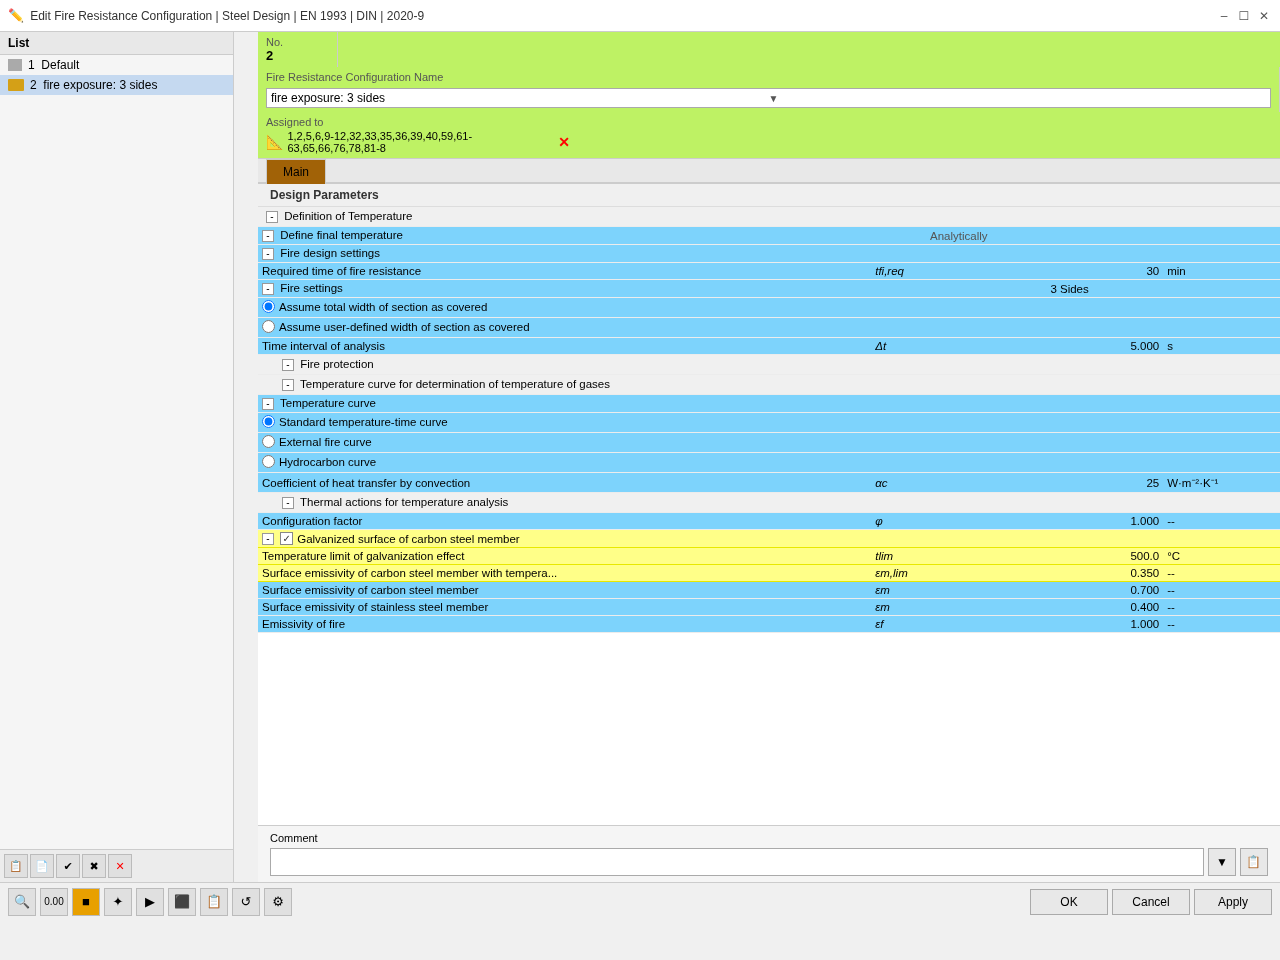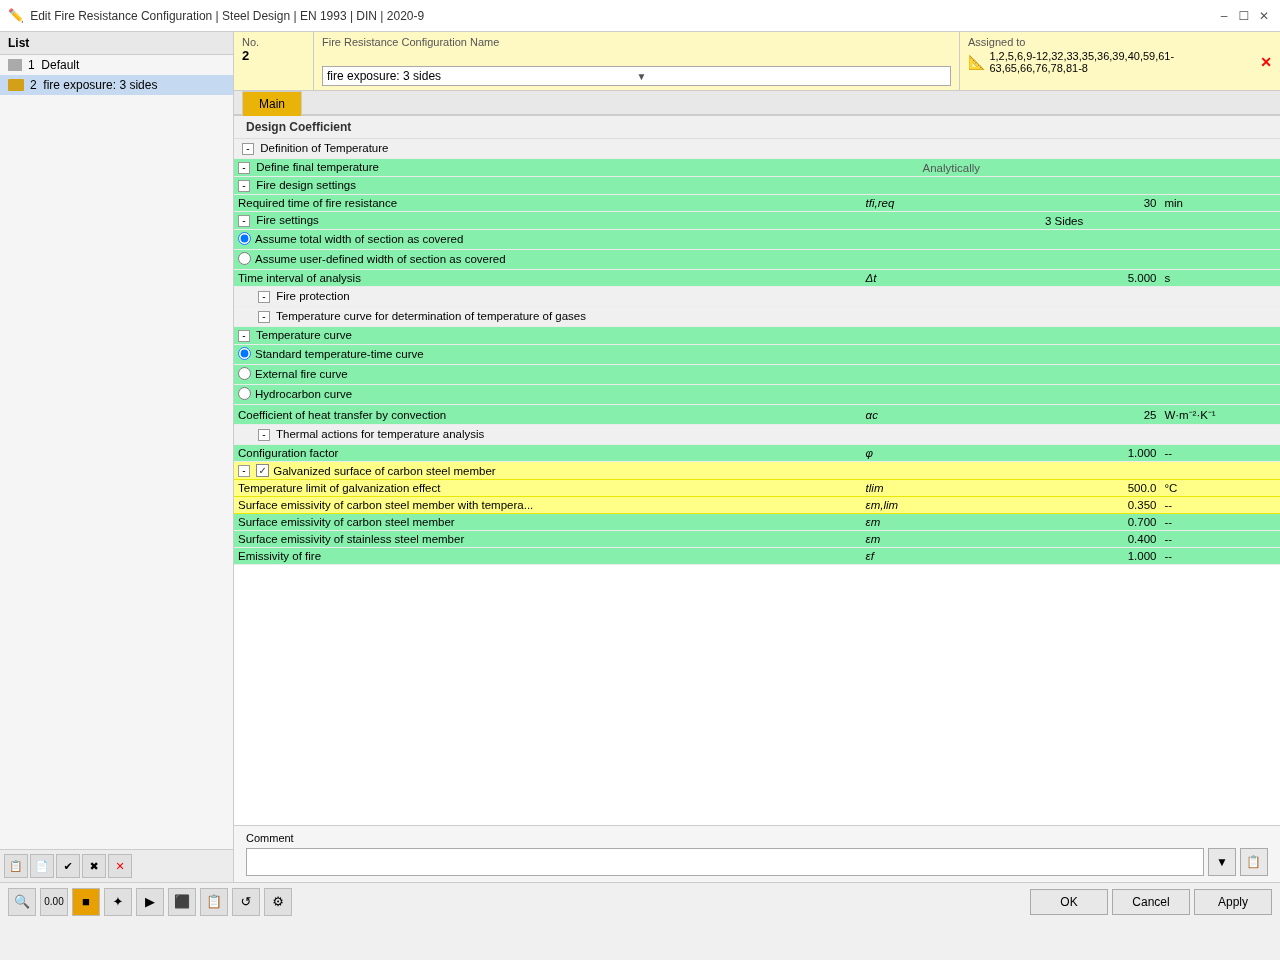--- a/index.html
+++ b/index.html
@@ -17,20 +17,21 @@
     }
     .title-bar-title { font-size: 12px; color: #333; display: flex; align-items: center; gap: 6px; }
     .title-bar-controls { display: flex; gap: 4px; }
     .title-bar-btn { width: 16px; height: 16px; display: flex; align-items: center; justify-content: center; font-size: 12px; cursor: pointer; color: #555; }
 
     
     .main-layout {
       display: flex;
       flex-direction: row;
       height: calc(960px - 32px - 40px - 38px);
+      gap: 24px;
     }
 
     
     .left-panel {
       width: 234px;
       background: #f5f5f5;
       border-right: 1px solid #ccc;
       display: flex;
       flex-direction: column;
     }
@@ -71,42 +72,42 @@
     
     .right-area {
       flex: 1;
       display: flex;
       flex-direction: column;
     }
 
     
     .top-header {
       display: flex;
-      flex-direction: row;
+      flex-direction: column;
       border-bottom: 1px solid #ccc;
-      background: #fef9c3;
+      background: #bef264;
     }
     .header-no {
       width: 80px;
       border-right: 1px solid #ccc;
       padding: 4px 8px;
     }
     .header-no-label { font-size: 11px; color: #555; }
     .header-no-val { font-size: 13px; font-weight: bold; }
     .header-name {
       flex: 1;
       border-right: 1px solid #ccc;
       padding: 4px 8px;
     }
     .header-name-label { font-size: 11px; color: #555; }
     .header-name-select {
       display: flex; align-items: center;
       border: 1px solid #aaa;
       background: #fff;
-      margin-top: 18px;
+      margin-top: 5px;
       padding: 2px 4px;
     }
     .header-name-select span { flex: 1; font-size: 12px; }
     .header-assigned {
       width: 320px;
       padding: 4px 8px;
     }
     .header-assigned-label { font-size: 11px; color: #555; }
     .header-assigned-val { font-size: 11px; display: flex; align-items: center; gap: 4px; margin-top: 2px; }
 
@@ -120,21 +121,21 @@
     .tab {
       padding: 5px 16px;
       cursor: pointer;
       font-size: 12px;
       border: 1px solid transparent;
       border-bottom: none;
       margin-bottom: -2px;
       background: #e8e8e8;
     }
     .tab.active {
-      background: #eab308;
+      background: #a16207;
       border-color: #ccc;
       border-bottom-color: #fff;
     }
 
     
     .content-area {
       flex: 1;
       overflow-y: auto;
       background: #fff;
       padding: 0;
@@ -153,21 +154,21 @@
     .param-table {
       width: 100%;
       border-collapse: collapse;
     }
     .param-table td {
       padding: 2px 4px;
       vertical-align: middle;
       font-size: 11.5px;
       border-bottom: 1px solid #ececec;
     }
-    .param-row { background: #86efac; }
+    .param-row { background: #7dd3fc; }
     .param-row.highlight { background: #ffff88; }
     .param-row.highlight td { border-bottom: 1px solid #e8e800; }
 
     .section-header { background: #f0f0f0; font-weight: normal; }
     .section-header td { padding: 3px 4px; }
     .indent-2 { padding-left: 32px; }
     .indent-3 { padding-left: 48px; }
     .indent-4 { padding-left: 64px; }
     .indent-5 { padding-left: 80px; }
 
@@ -319,21 +320,21 @@
     </div>
 
     <div class="tabs-bar">
       <div class="tab active">
         <span>Main</span>
       </div>
     </div>
 
     <div class="content-area">
       <div class="design-params-header">
-        <span>Design Coefficient</span>
+        <span>Design Parameters</span>
       </div>
 
       <table class="param-table">
         <colgroup>
           <col style="width:420px;">
           <col style="width:80px;">
           <col style="width:80px;">
           <col style="width:80px;">
         </colgroup>
         <tbody>

